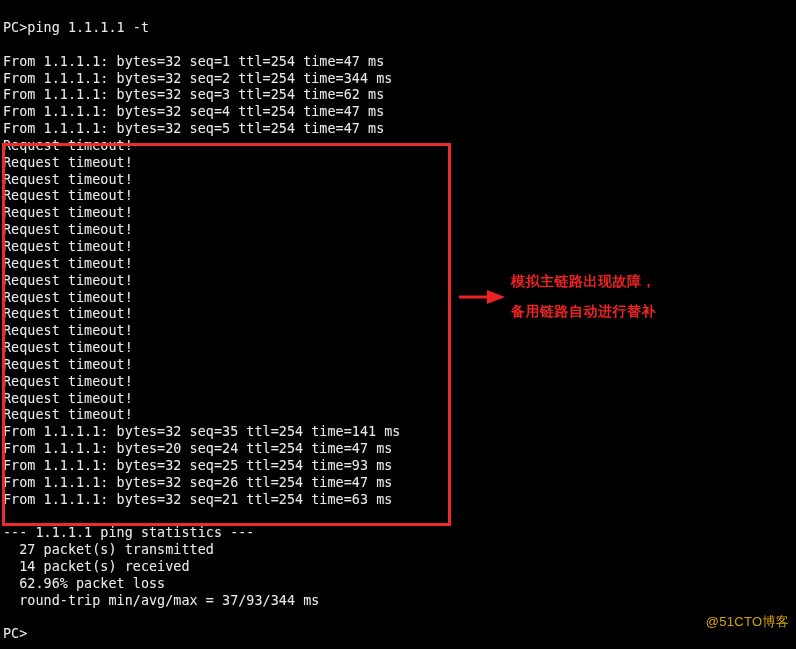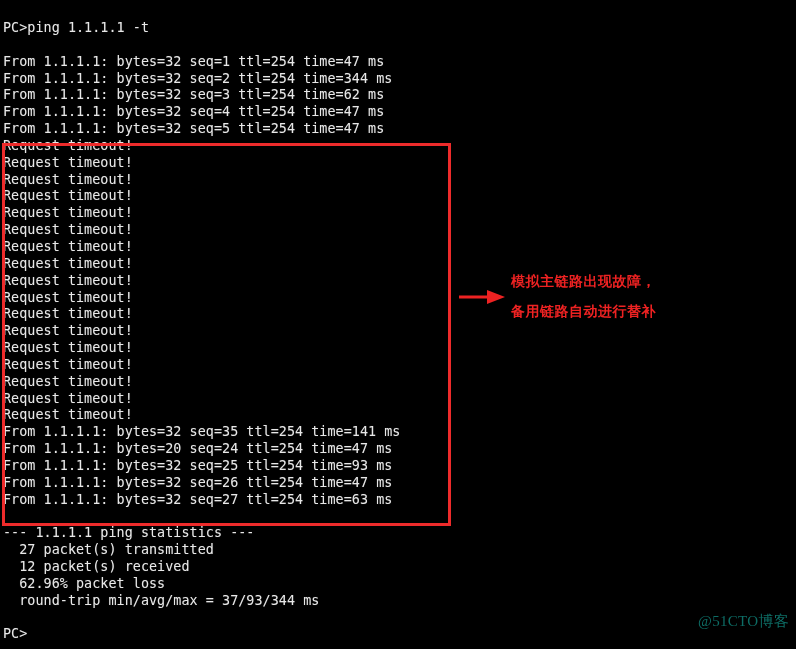--- a/index.html
+++ b/index.html
@@ -71,23 +71,23 @@
     font-weight: 600;
     letter-spacing: 0.5px;
     white-space: nowrap;
   }
   #annotation .aline { display: block; }
 
   #watermark {
     position: absolute;
     right: 7px;
     bottom: 18px;
-    color: #0f766e;
-    font-family: Liberation Serif, serif;
-    font-size: 15px;
+    color: #eab308;
+    font-family: Liberation Sans, sans-serif;
+    font-size: 13px;
     letter-spacing: 0.3px;
     opacity: 0.92;
   }
 </style>
 </head>
 <body>
 
 <div id="screen">
 
   <div id="terminal">
@@ -112,25 +112,25 @@
     <div class="tline">Request timeout!</div>
     <div class="tline">Request timeout!</div>
     <div class="tline">Request timeout!</div>
     <div class="tline">Request timeout!</div>
     <div class="tline">Request timeout!</div>
     <div class="tline">Request timeout!</div>
     <div class="tline">From 1.1.1.1: bytes=32 seq=35 ttl=254 time=141 ms</div>
     <div class="tline">From 1.1.1.1: bytes=20 seq=24 ttl=254 time=47 ms</div>
     <div class="tline">From 1.1.1.1: bytes=32 seq=25 ttl=254 time=93 ms</div>
     <div class="tline">From 1.1.1.1: bytes=32 seq=26 ttl=254 time=47 ms</div>
-    <div class="tline">From 1.1.1.1: bytes=32 seq=27 ttl=254 time=63 ms</div>
+    <div class="tline">From 1.1.1.1: bytes=32 seq=21 ttl=254 time=63 ms</div>
     <div class="tline blank"></div>
     <div class="tline">--- 1.1.1.1 ping statistics ---</div>
     <div class="tline">  27 packet(s) transmitted</div>
-    <div class="tline">  12 packet(s) received</div>
+    <div class="tline">  14 packet(s) received</div>
     <div class="tline">  62.96% packet loss</div>
     <div class="tline">  round-trip min/avg/max = 37/93/344 ms</div>
     <div class="tline blank"></div>
     <div class="tline">PC&gt;</div>
   </div>
 
   <div id="fault-box"></div>
 
   <svg id="callout-arrow" viewBox="0 0 48 18" xmlns="http://www.w3.org/2000/svg">
     <path d="M0 9 L30 9" stroke="#ee2222" stroke-width="3" fill="none"></path>

